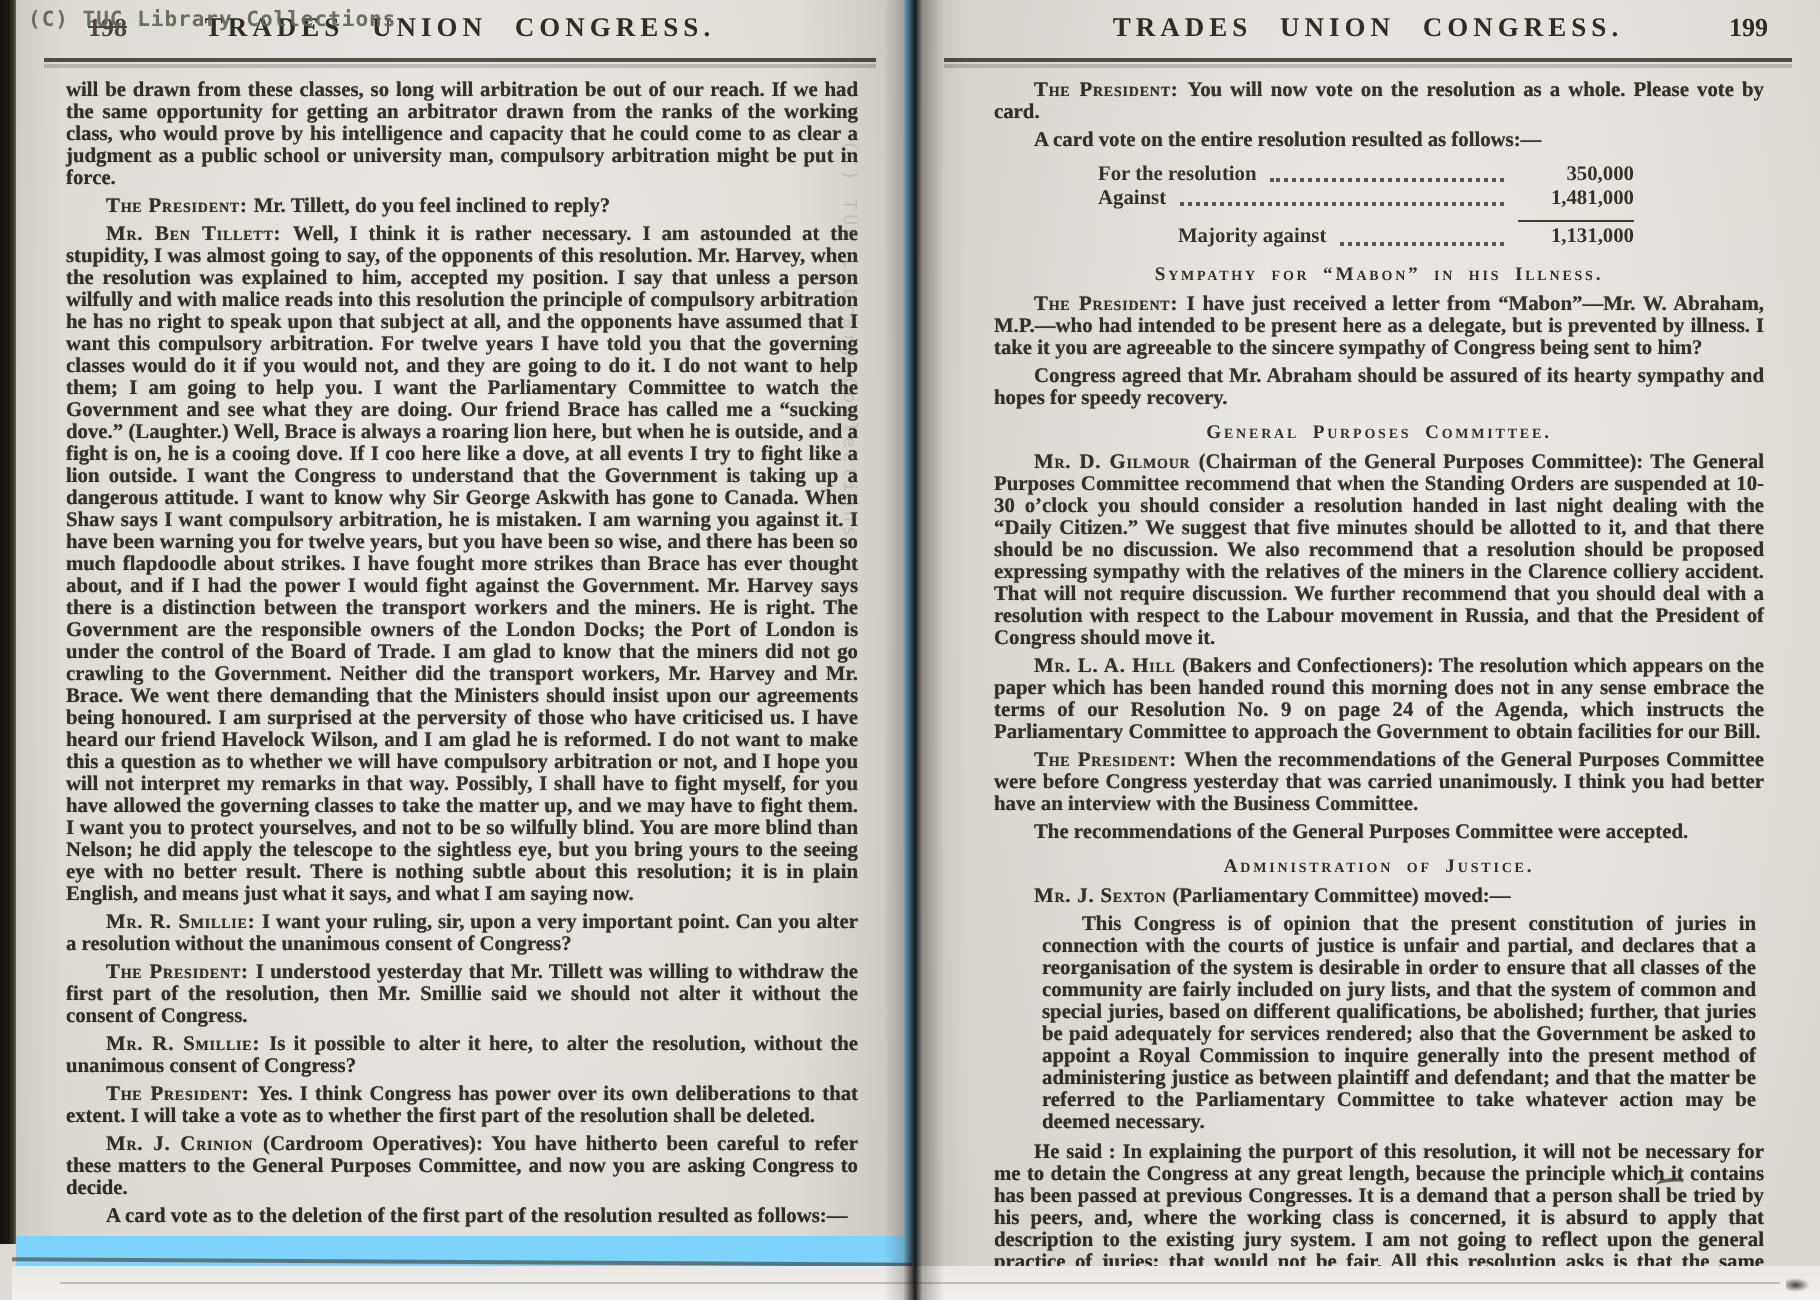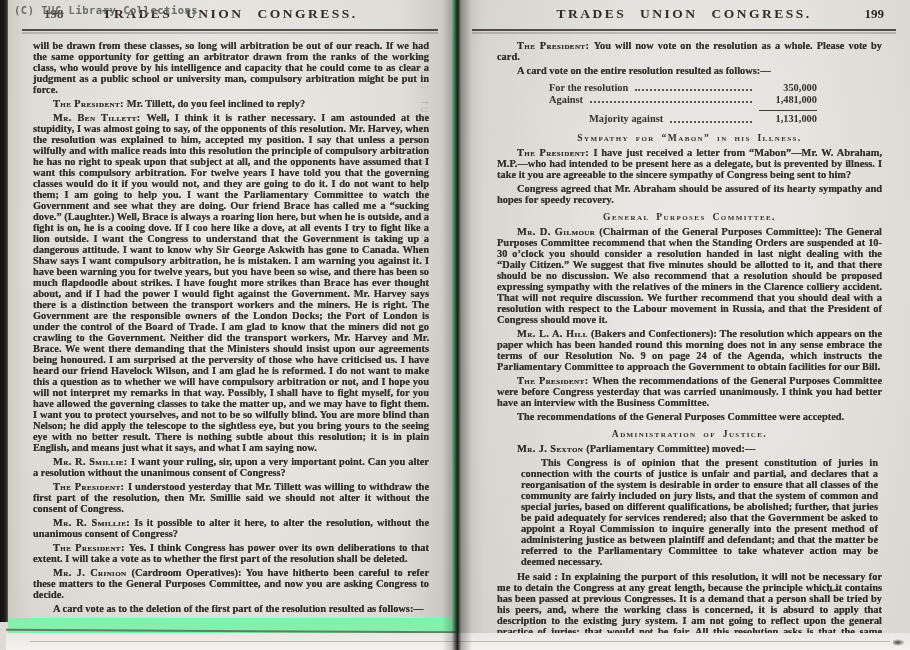--- a/index.html
+++ b/index.html
@@ -1,17 +1,17 @@
 <!DOCTYPE html>
 <html><head>
 <meta charset="utf-8">
 <style>
   html,body{margin:0;padding:0;}
   body{width:910px;height:650px;overflow:hidden;background:#181512;}
-  .scan{position:relative;width:910px;height:650px;background:#86efac;
+  .scan{position:relative;width:910px;height:650px;background:#7dd3fc;
         font-family:"Liberation Serif","DejaVu Serif",serif;}
   
   .page{position:absolute;top:0;overflow:hidden;color:#2e2a24;}
   .page-left{left:8px;width:444px;height:618px;
     background:linear-gradient(to right,#d8d5cf 0%,#e6e4df 5%,#ebe9e5 45%,#e8e6e1 88%,#d3d0ca 100%);}
   .page-right{left:458px;width:452px;height:636px;
     background:linear-gradient(to right,#c9c6c0 0%,#e0ded9 6%,#eae8e4 40%,#ebe9e5 75%,#e6e4df 100%);}
   .page::after{content:"";position:absolute;inset:0;pointer-events:none;
     background:radial-gradient(ellipse at 50% 40%,rgba(255,255,255,0.05),rgba(60,55,45,0.07) 95%);}
   .edge-strip{position:absolute;left:0;top:0;width:8px;height:622px;

